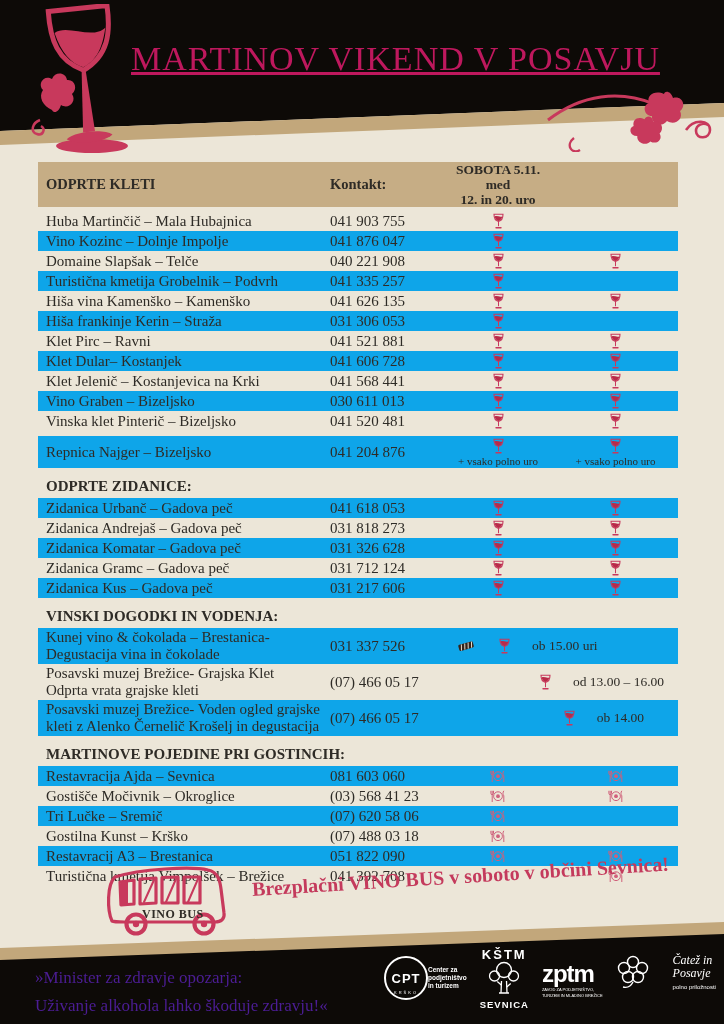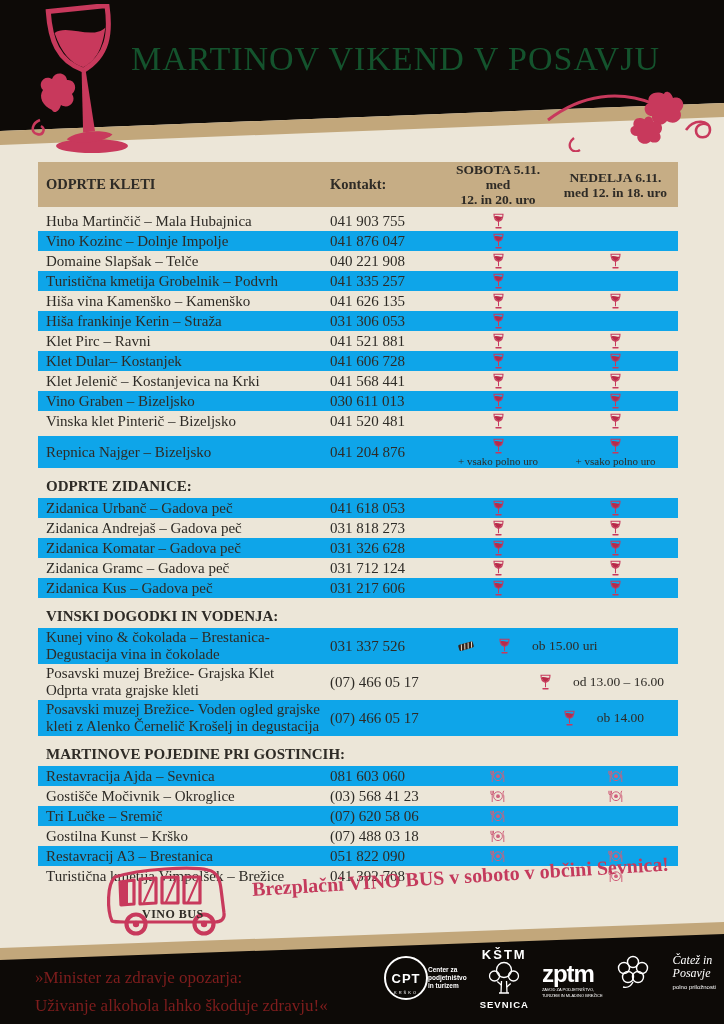--- a/index.html
+++ b/index.html
@@ -3,22 +3,22 @@
 <meta charset="utf-8">
 <style>
   html,body{margin:0;padding:0}
   body{width:724px;height:1024px;position:relative;overflow:hidden;background:#ece6d8;
        font-family:"Liberation Serif",serif;color:#2e2b26;}
   
   .hero-black{position:absolute;left:0;top:0;width:724px;height:146px;background:#0d0a07;
       clip-path:polygon(0 0,724px 0,724px 103px,0 131px);}
   .hero-stripe{position:absolute;left:0;top:0;width:724px;height:146px;background:#c2a77b;
       clip-path:polygon(0 131px,724px 103px,724px 117px,0 145px);}
-  .title{position:absolute;left:131px;top:40px;width:570px;font-size:34px;color:#14532d;
-      letter-spacing:1px;white-space:nowrap;}
+  .title{position:absolute;left:131px;top:40px;width:570px;font-size:34px;color:#be185d;
+      letter-spacing:1px;white-space:nowrap;text-decoration:underline;}
   .glass-illo{position:absolute;left:26px;top:4px;}
   .deco-right{position:absolute;left:546px;top:86px;}
   
   .table{position:absolute;left:38px;top:162px;width:640px;font-size:15px;}
   .row{display:grid;grid-template-columns:292px 113px 110px 125px;align-items:center;min-height:20px;}
   .alt{background:#0ea5e9;}
   .thead{min-height:34px;background:#c6ad85;margin-bottom:4px;}
   .c.n{padding-left:8px;}
   .c.s{display:flex;justify-content:center;align-items:center;flex-direction:column;line-height:0;}
   .th{font-weight:bold;font-size:14.5px;}
@@ -36,21 +36,21 @@
   .ic{display:inline-flex;line-height:0;}
   
   .bus-illo{position:absolute;left:98px;top:858px;}
   .slogan{position:absolute;left:252px;top:878px;width:440px;font-size:20px;font-weight:bold;
       color:#c43a5c;transform:rotate(-3.5deg);transform-origin:left center;}
   
   .footer-stripe{position:absolute;left:0;top:920px;width:724px;height:104px;background:#c2a77b;
       clip-path:polygon(0 28px,724px 2px,724px 15px,0 41px);}
   .footer-black{position:absolute;left:0;top:920px;width:724px;height:104px;background:#0d0a07;
       clip-path:polygon(0 40px,724px 14px,724px 104px,0 104px);}
-  .warning{position:absolute;left:35px;top:964px;color:#7f1d1d;font-size:17px;line-height:28px;}
+  .warning{position:absolute;left:35px;top:964px;color:#4c1d95;font-size:17px;line-height:28px;}
   .logos{position:absolute;left:384px;top:948px;display:flex;align-items:flex-start;gap:13px;
       color:#fff;font-family:"Liberation Sans",sans-serif;}
   .cpt{display:flex;align-items:center;margin-top:8px;}
   .cpt-circle{width:40px;height:40px;border:2px solid #fff;border-radius:50%;position:relative;
       display:flex;align-items:center;justify-content:center;}
   .cpt-abbr{font-size:13px;font-weight:bold;letter-spacing:1px;}
   .cpt-city{position:absolute;bottom:3px;left:0;right:0;text-align:center;font-size:4px;letter-spacing:2px;}
   .cpt-text{font-size:6.5px;line-height:8px;font-weight:bold;}
   .kstm{text-align:center;line-height:1;}
   .kstm-name{font-size:13px;font-weight:bold;letter-spacing:2px;}
@@ -88,24 +88,20 @@
 </svg>
 
 <div class="table">
 
   <div class="row thead">
     <div class="c n th">ODPRTE KLETI</div>
     <div class="c p th">Kontakt:</div>
     <div class="c th2">
         <div>SOBOTA 5.11. med</div>
         <div>12. in 20. uro</div>
-      </div>
-    <div class="c th2">
-        <div>NEDELJA 6.11.</div>
-        <div>med 12. in 18. uro</div>
       </div>
   </div>
 
   <div class="row">
       <div class="c n">Huba Martinčič – Mala Hubajnica</div>
       <div class="c p">041 903 755</div>
       <div class="c s">
         <span class="ic">
           <svg width="13" height="16" viewBox="0 0 13 16">
             <path d="M2,1.2 h9 c0,4.2 -1.6,6.6 -4.5,7.2 c-2.9,-0.6 -4.5,-3 -4.5,-7.2 z" fill="none" stroke="#c8395c" stroke-width="1.1"></path>

